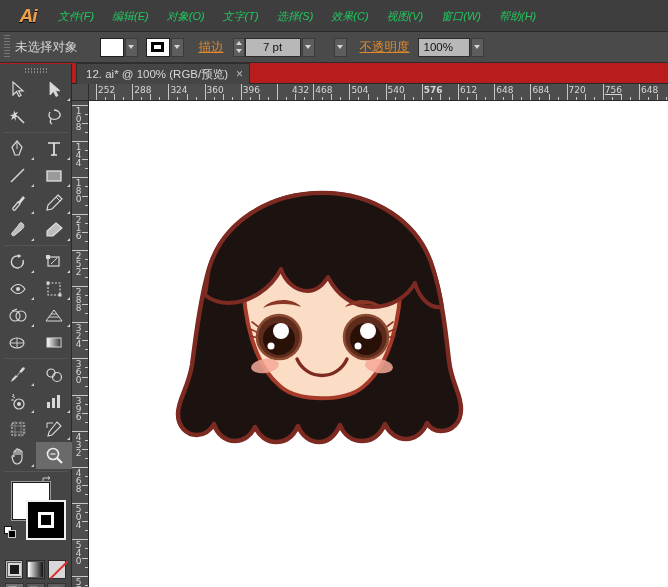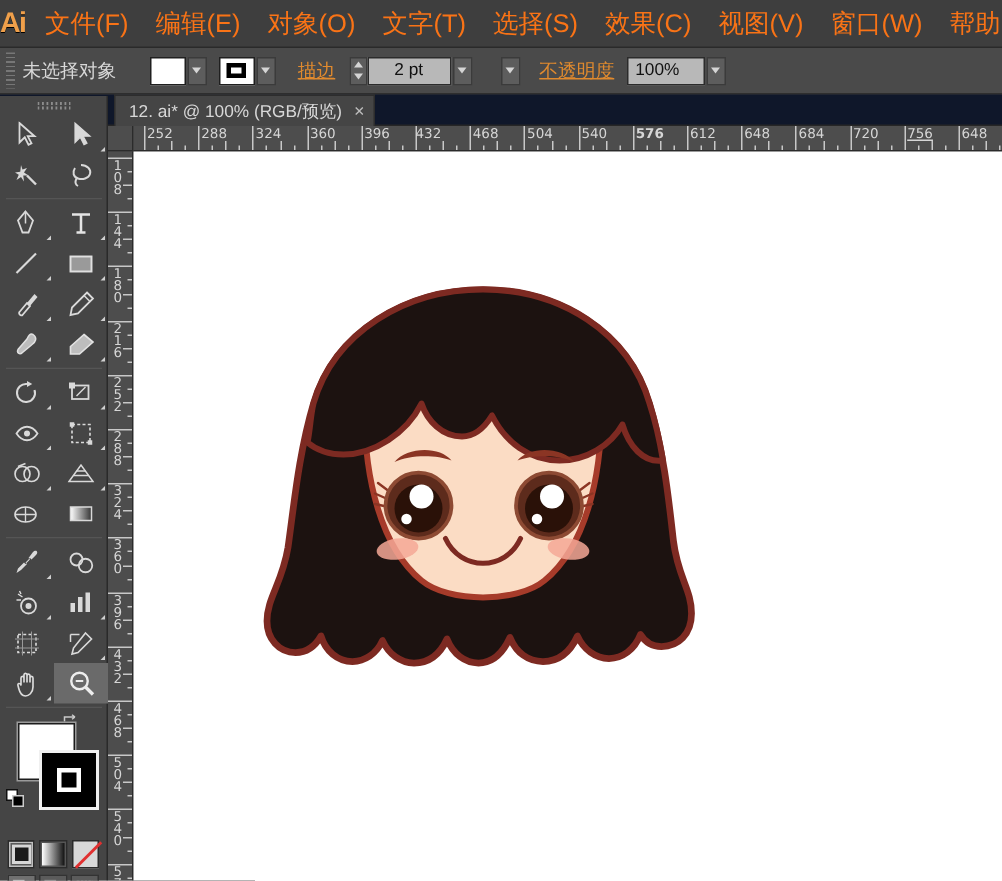--- a/index.html
+++ b/index.html
@@ -16,29 +16,30 @@
   
   .menubar {
     position:absolute; left:0; top:0; width:668px; height:32px;
     background:#3e3e3e;
     border-bottom:1px solid #2a2a2a;
     display:flex; align-items:center;
   }
   .ai-logo {
     width:34px; height:32px;
     display:flex; align-items:center; justify-content:center;
-    font-weight:bold; font-size:19px; 
+    font-weight:bold; font-size:19px; font-style:italic;
     color:#f0a04b;
     letter-spacing:-1px;
     text-shadow:0 1px 0 #000;
+    margin-left:11px;
   }
   .menu-items { display:flex; align-items:center; height:32px; margin-left:4px; }
   .menu-item {
-    padding:4px 9px; font-size:17px; color:#f97316; cursor:default;
-    white-space:nowrap; line-height:16px;
+    padding:4px 9px; font-size:11px; color:#22c55e; cursor:default;
+    white-space:nowrap; line-height:16px;font-style:italic;
   }
   .menubar-right { margin-left:auto; display:flex; align-items:center; gap:6px; padding-right:5px; }
   .mb-sep { width:1px; height:20px; background:#585858; margin:0 2px; }
   .br-btn {
     width:22px; height:20px; background:#5a5a5a; border:1px solid #747474;
     display:flex; align-items:center; justify-content:center;
     font-size:9px; color:#e8e8e8; border-radius:1px;
   }
   .ws-btn {
     width:24px; height:19px; background:#cdcdcd; border:1px solid #2b2b2b;
@@ -96,21 +97,21 @@
     white-space:nowrap;
   }
   .field-white { background:#f2f2f2; }
   .field-line { display:flex; align-items:center; gap:6px; }
   .line-sample { width:60px; height:2px; background:#1a1a1a; display:block; }
   .dot-sample { width:4px;height:4px;border-radius:50%;background:#1a1a1a;display:block; }
 
   
   .tabbar {
     position:absolute; left:0; top:63px; width:668px; height:21px;
-    background:#0f172a; border-bottom:1px solid #262626;
+    background:#b91c1c; border-bottom:1px solid #262626;
   }
   .collapse-btn {
     position:absolute; left:2px; top:1px; width:18px; height:18px;
     color:#c9c9c9; font-size:11px; display:flex; align-items:center; justify-content:center;
   }
   .doc-tab {
     position:absolute; left:76px; top:0px; height:21px;
     background:#454545; border:1px solid #2d2d2d; border-bottom:none;
     display:flex; align-items:center; padding:0 6px 0 9px; gap:8px;
   }
@@ -262,21 +263,21 @@
 
     <div class="cb-link">描边</div>
 
     <div style="width:4px"></div>
 
     <div style="display:flex;align-items:center;">
       <div class="spinner">
         <i class="sp-up"></i>
         <i class="sp-dn"></i>
       </div>
-      <div class="field" style="width:56px;justify-content:center;">2 pt</div>
+      <div class="field" style="width:56px;justify-content:center;">7 pt</div>
       <div class="mini-arrow"></div>
     </div>
 
     <div style="width:10px"></div>
 
 
     <div style="width:8px"></div>
 
     <div style="display:flex;align-items:center;">
       <div class="mini-arrow"></div>
@@ -323,21 +324,21 @@
       <div class="tlabel" style="left: 117.6px;">360</div>
       <div class="tick" style="left: 124.65px; height: 3px;"></div>
       <div class="tick" style="left: 133.7px; height: 6px;"></div>
       <div class="tick" style="left: 142.75px; height: 3px;"></div>
       <div class="tick" style="left: 151.8px; height: 16px;"></div>
       <div class="tlabel" style="left: 153.8px;">396</div>
       <div class="tick" style="left: 160.85px; height: 3px;"></div>
       <div class="tick" style="left: 169.9px; height: 6px;"></div>
       <div class="tick" style="left: 178.95px; height: 3px;"></div>
       <div class="tick" style="left: 188px; height: 16px;"></div>
-      <div class="tlabel" style="left: 188px;">432</div>
+      <div class="tlabel" style="left: 203px;">432</div>
       <div class="tick" style="left: 197.05px; height: 3px;"></div>
       <div class="tick" style="left: 206.1px; height: 6px;"></div>
       <div class="tick" style="left: 215.15px; height: 3px;"></div>
       <div class="tick" style="left: 224.2px; height: 16px;"></div>
       <div class="tlabel" style="left: 226.2px;">468</div>
       <div class="tick" style="left: 233.25px; height: 3px;"></div>
       <div class="tick" style="left: 242.3px; height: 6px;"></div>
       <div class="tick" style="left: 251.35px; height: 3px;"></div>
       <div class="tick" style="left: 260.4px; height: 16px;"></div>
       <div class="tlabel" style="left: 262.4px;">504</div>

